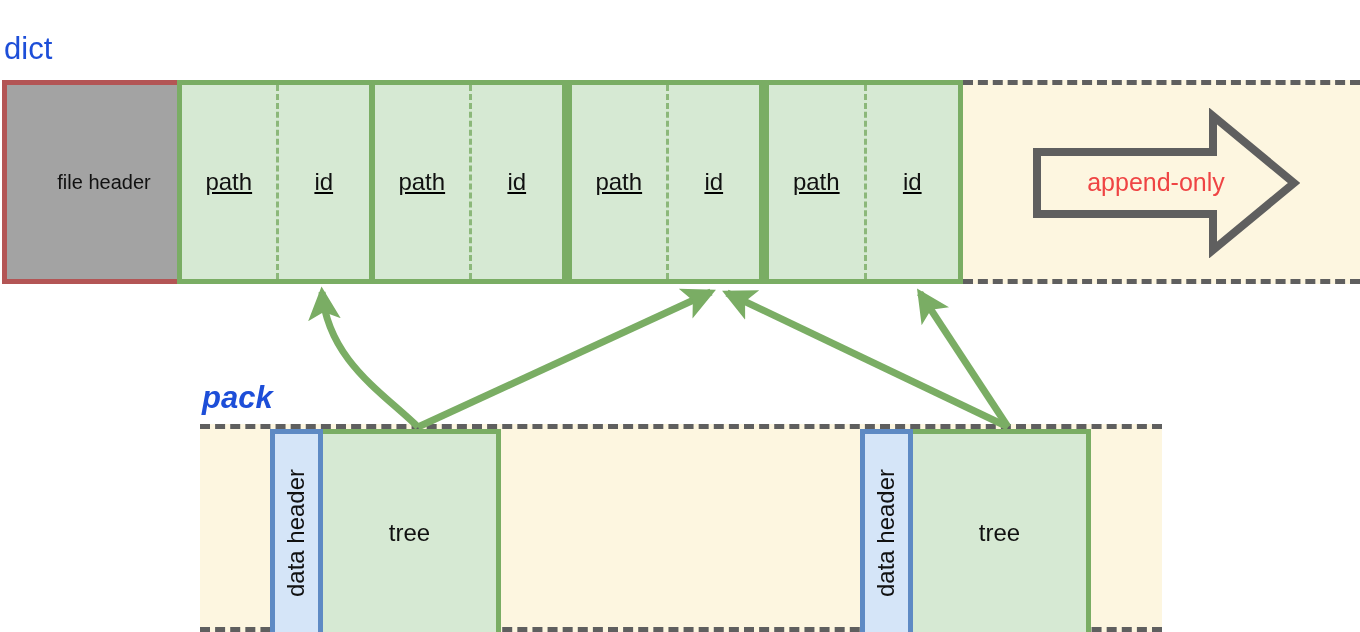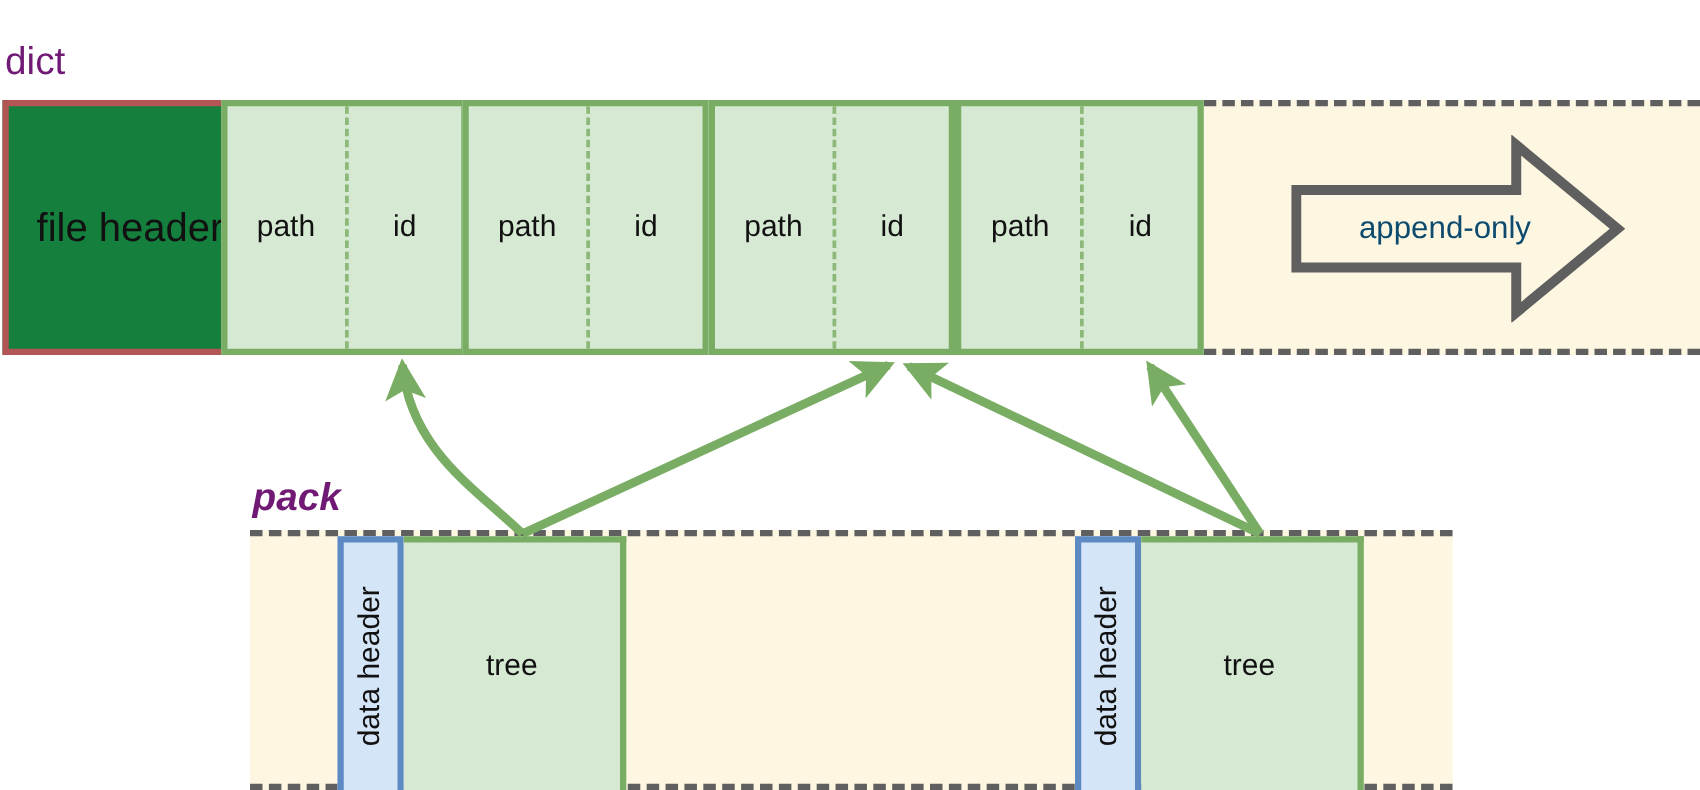--- a/index.html
+++ b/index.html
@@ -17,21 +17,21 @@
     width: 1360px;
     height: 632px;
     background: #ffffff;
     overflow: hidden;
   }
 
   
   .section-label {
     position: absolute;
     font-size: 31px;
-    color: #701a75;
+    color: #1d4ed8;
     line-height: 1;
     white-space: nowrap;
   }
   .section-label.bold { font-weight: bold; font-style: italic; }
 
   #dict-label { left: 4px;  top: 33px; }
   #pack-label { left: 202px; top: 382px; }
 
   
   #dict-strip {
@@ -55,38 +55,39 @@
     border-bottom: 5px dashed #5f5f5f;
   }
 
   .file-header-cell {
     position: absolute;
     left: 2px;
     top: 0px;
     width: 204px;
     height: 204px;
     box-sizing: border-box;
-    background: #15803d;
+    background: #a3a3a3;
     border: 5px solid #b35555;
     display: flex;
     align-items: center;
     justify-content: center;
-    font-size: 32px;
+    font-size: 20px;
     color: #111111;
   }
 
   .entry-cell {
     position: absolute;
     top: 0px;
     height: 204px;
     box-sizing: border-box;
     background: #d6e9d3;
     border: 5px solid #7aad64;
     display: flex;
     align-items: stretch;
+    text-decoration: underline;
   }
   .entry-half {
     flex: 1 1 50%;
     display: flex;
     align-items: center;
     justify-content: center;
     font-size: 24px;
     color: #111111;
     box-sizing: border-box;
   }
@@ -103,21 +104,21 @@
     height: 150px;
   }
   #append-arrow svg { display: block; }
   #append-arrow-label {
     position: absolute;
     left: 1066px;
     top: 168px;
     width: 180px;
     text-align: center;
     font-size: 25px;
-    color: #0c4a6e;
+    color: #ef4444;
     white-space: nowrap;
   }
 
   
   #pack-strip {
     position: absolute;
     left: 200px;
     top: 424px;
     width: 962px;
     height: 208px;

